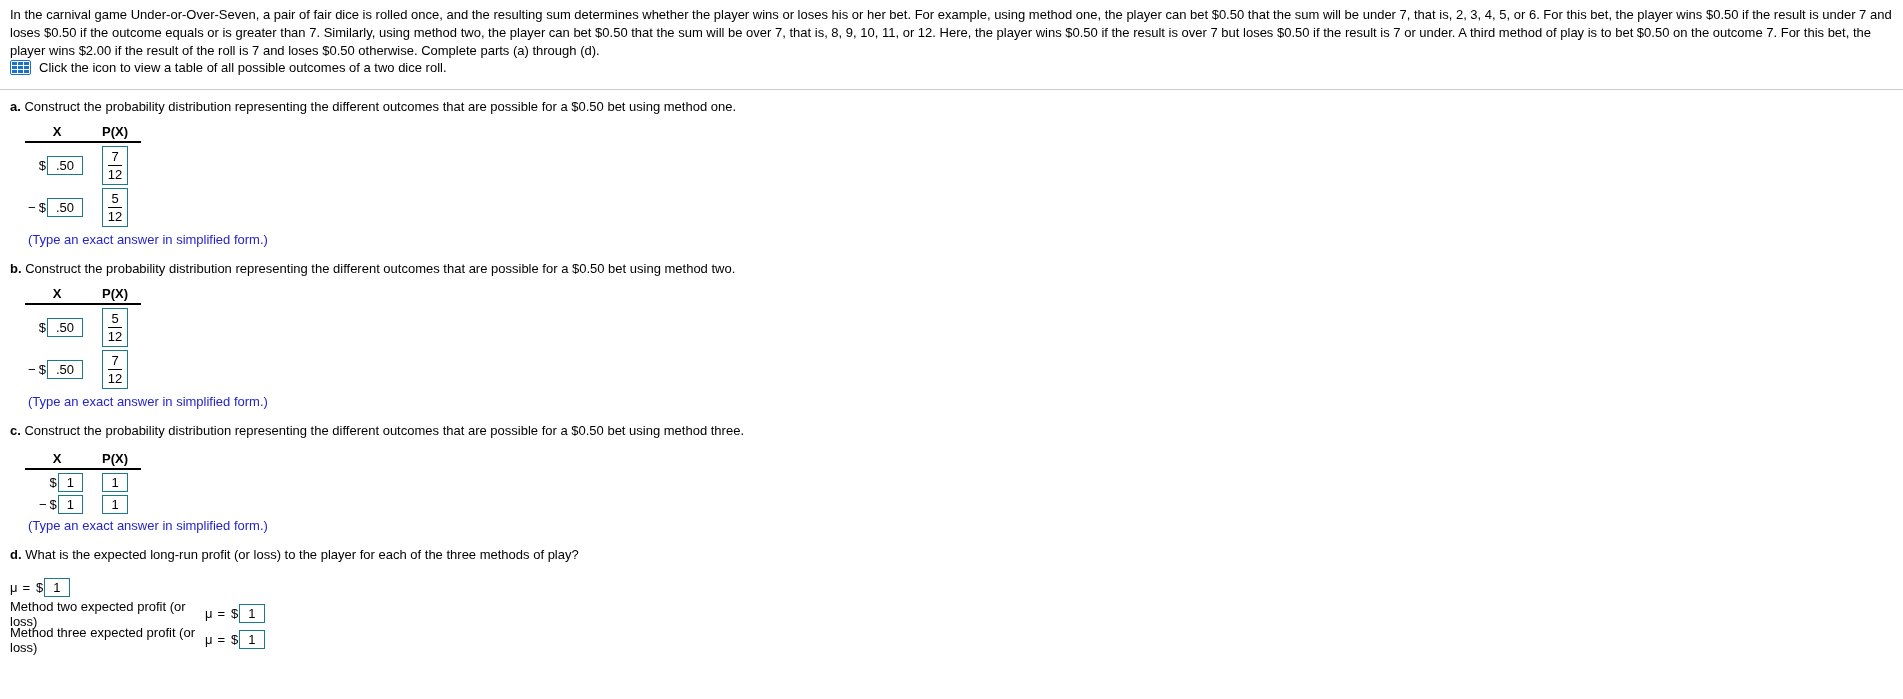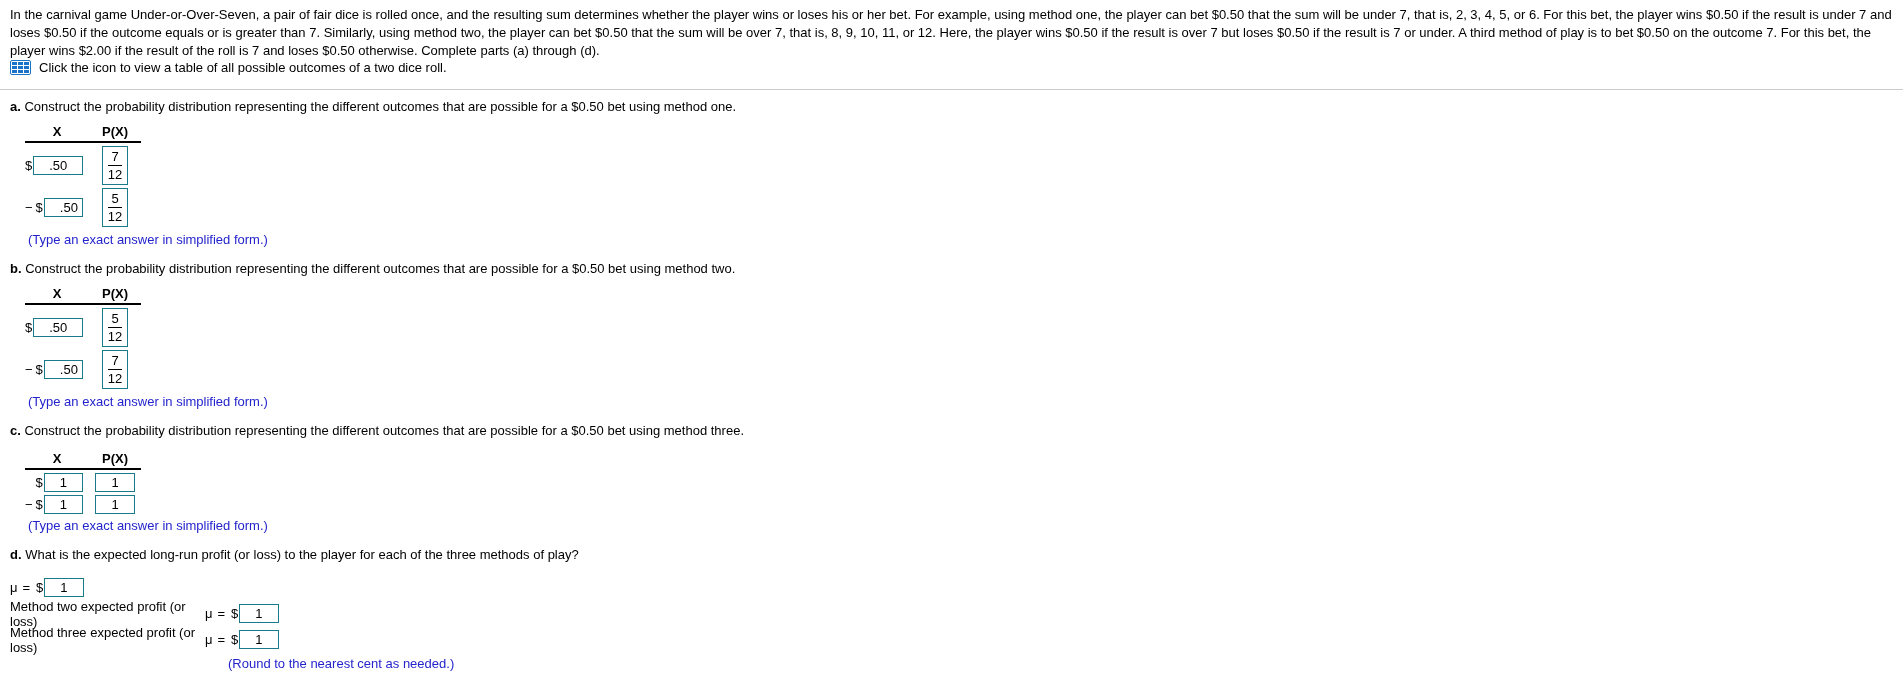--- a/index.html
+++ b/index.html
@@ -48,21 +48,21 @@
   .col-x { width: 64px; text-align: center; }
   .col-p { width: 52px; text-align: center; }
   .dt-row { display: flex; align-items: center; width: 116px; margin-top: 3px; }
   .cell-x { width: 64px; display: flex; justify-content: flex-end; align-items: center; padding-right: 6px; }
   .cell-p { width: 52px; display: flex; justify-content: center; }
   .sign:not(:empty) { margin-right: 3px; }
   .cur { margin-right: 1px; }
 
   
   .abox {
-    border: 1px solid #1b7a8a; padding: 1px 15px;
+    border: 1px solid #1b7a8a; padding: 1px 8px;
     line-height: 15px; display: inline-block; min-width: 13px; text-align: center;
   }
   .frac { display: inline-flex; flex-direction: column; align-items: center; padding: 2px 5px; }
   .frac .fnum, .frac .fden { line-height: 15px; }
   .frac .fbar { height: 1px; background: #000; width: 100%; margin: 1px 0; }
 
   .note-after-table { margin-top: 5px; }
   .sec-c .note-after-table { margin-top: 4px; }
 
   
@@ -239,16 +239,15 @@
         <span class="abox">1</span>
       </div>
       <div class="d-row">
         <span class="d-label">Method three expected profit (or loss)</span>
         <span class="mu">μ</span>
         <span class="eq">=</span>
         <span class="cur">$</span>
         <span class="abox">1</span>
       </div>
     </div>
-    <p class="note round-note">(Round to the nearest cent as needed.)</p>
   </section>
 
 </div>
 
 </body></html>

